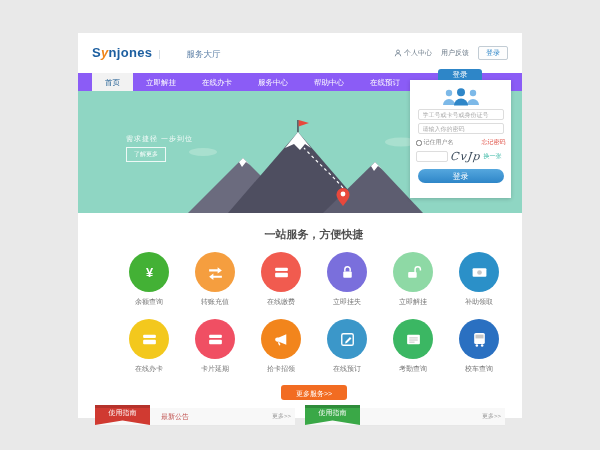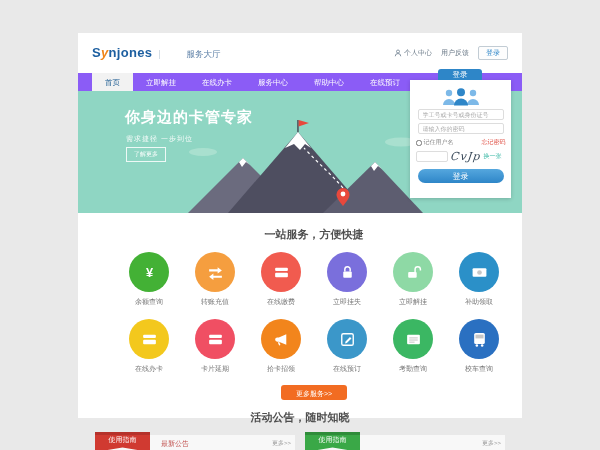--- a/index.html
+++ b/index.html
@@ -108,21 +108,20 @@
   <nav class="nav" id="nav">
       <a class="nav-item active">首页</a>
       <a class="nav-item">立即解挂</a>
       <a class="nav-item">在线办卡</a>
       <a class="nav-item">服务中心</a>
       <a class="nav-item">帮助中心</a>
       <a class="nav-item">在线预订</a>
     </nav>
 
   <section class="hero">
-    <div class="hero-title">你身边的卡管专家</div>
     <div class="hero-sub">需求捷径 一步到位</div>
     <button class="hero-cta">了解更多</button>
     <svg class="mountains" width="250" height="95" viewBox="0 0 250 95">
       <ellipse cx="30" cy="34" rx="14" ry="4" fill="#a9e0cf"></ellipse>
       <ellipse cx="228" cy="24" rx="16" ry="4.5" fill="#a9e0cf"></ellipse>
       <path d="M15 95 L70 40 L125 95 z" fill="#6b6b7e"></path>
       <path d="M63 47 L70 40 L77 47 L73 44 L69 49 L66 44 z" fill="#fff"></path>
       <path d="M55 95 L125 14 L195 95 z" fill="#4e4e60"></path>
       <path d="M112 30 L125 14 L138 30 L132 26 L127 32 L121 26 z" fill="#fff"></path>
       <path d="M150 95 L202 44 L250 95 z" fill="#5d5d70"></path>
@@ -278,21 +277,20 @@
               <circle cx="10.5" cy="13.6" r="1.2" fill="#fff"></circle>
             </svg>
           </div>
           <div class="svc-label">校车查询</div>
         </div>
       </div>
     <button class="more-btn">更多服务&gt;&gt;</button>
   </section>
 
   <section class="announce">
-    <h2 class="sec-title">活动公告，随时知晓</h2>
     <div class="ann-cols">
       <div class="ann-col">
         <div class="ann-bar">
           <div class="ribbon red">使用指南</div>
           <span class="ann-tab">最新公告</span>
           <span class="ann-more">更多&gt;&gt;</span>
         </div>
       </div>
       <div class="ann-col">
         <div class="ann-bar">

